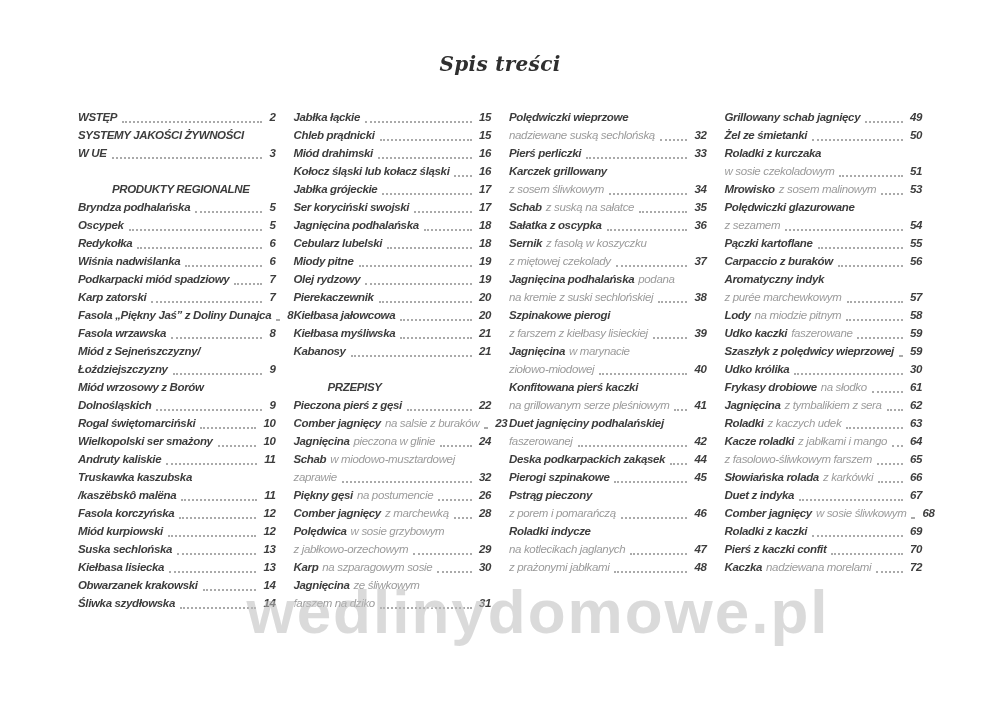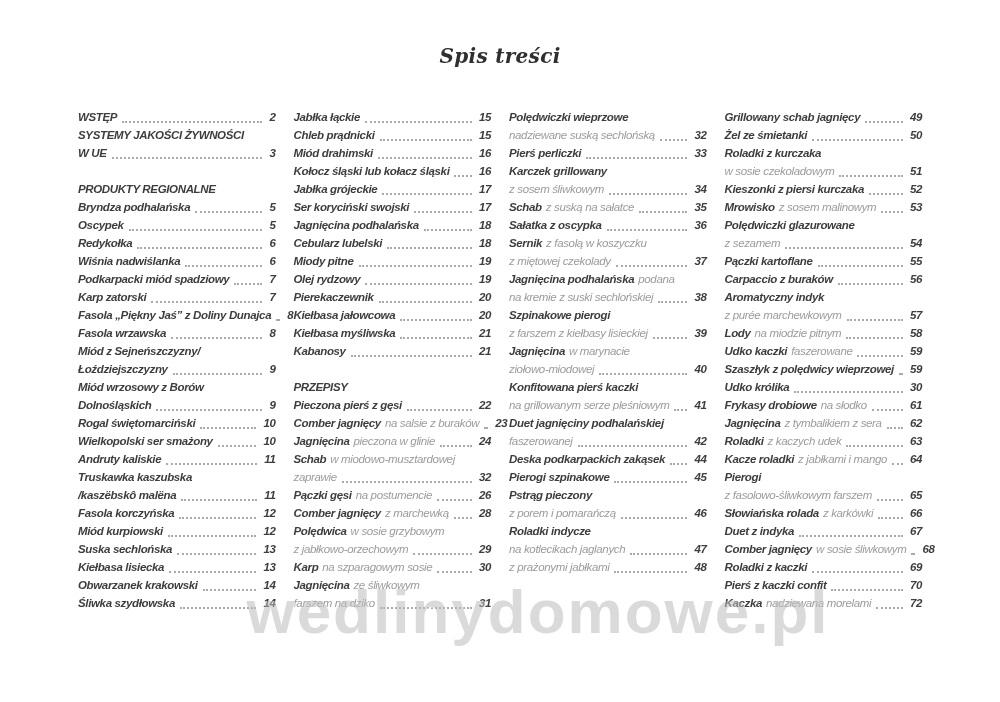--- a/index.html
+++ b/index.html
@@ -5,37 +5,37 @@
   html, body { margin: 0; padding: 0; }
   body {
     width: 1000px; height: 702px;
     position: relative;
     background: var(--bg, #ffffff);
     font-family: "Liberation Sans", sans-serif;
     overflow: hidden;
   }
   .page-title {
     position: absolute; top: 40px; left: 0; right: 0;
-    margin: 4px; text-align: center;
+    margin: 12px; text-align: center;
     font-family: "DejaVu Serif", serif;
     font-style: italic; font-weight: 700;
     font-size: 20px; color: #2f2f2f; letter-spacing: 0.3px;
   }
   .toc {
     position: absolute; top: 108px; left: 78px; right: 78px;
     display: flex; gap: 18px;
     font-style: italic;
   }
   .toc-col { flex: 1 1 0; min-width: 0; }
   .entry {
     font-size: 11.5px; line-height: 18px;
     letter-spacing: -0.35px;
     color: var(--light, #9b9b9b);
   }
-  .entry.gap { margin-top: 18px; }
+  .entry.gap { margin-top: 18px; margin-left: 34px; }
   .line {
     display: flex; align-items: flex-end;
     height: 18px; white-space: nowrap;
   }
   .line > * + * { margin-left: 4px; }
   .seg { flex: 0 0 auto; }
   .seg.b, .heading .seg { font-weight: 700; color: var(--dark, #3d3d3d); }
   .page-num { flex: 0 0 auto; font-weight: 700; color: var(--dark, #3d3d3d); }
   .leader {
     flex: 1 1 auto; min-width: 4px; height: 0;
@@ -365,21 +365,21 @@
           <span class="seg g">w miodowo-musztardowej</span>
         </div>
         <div class="line">
           <span class="seg g">zaprawie</span>
           <span class="leader"></span>
           <span class="page-num">32</span>
         </div>
       </div>
       <div class="entry">
         <div class="line">
-          <span class="seg b">Pączki gęsi</span>
+          <span class="seg b">Piękny gęsi</span>
           <span class="seg g">na postumencie</span>
           <span class="leader"></span>
           <span class="page-num">26</span>
         </div>
       </div>
       <div class="entry">
         <div class="line">
           <span class="seg b">Comber jagnięcy</span>
           <span class="seg g">z marchewką</span>
           <span class="leader"></span>
@@ -585,27 +585,20 @@
           <span class="seg b">Roladki z kurczaka</span>
         </div>
         <div class="line">
           <span class="seg g">w sosie czekoladowym</span>
           <span class="leader"></span>
           <span class="page-num">51</span>
         </div>
       </div>
       <div class="entry">
         <div class="line">
-          <span class="seg b">Kieszonki z piersi kurczaka</span>
-          <span class="leader"></span>
-          <span class="page-num">52</span>
-        </div>
-      </div>
-      <div class="entry">
-        <div class="line">
           <span class="seg b">Mrowisko</span>
           <span class="seg g">z sosem malinowym</span>
           <span class="leader"></span>
           <span class="page-num">53</span>
         </div>
       </div>
       <div class="entry">
         <div class="line">
           <span class="seg b">Polędwiczki glazurowane</span>
         </div>
@@ -695,23 +688,20 @@
       </div>
       <div class="entry">
         <div class="line">
           <span class="seg b">Kacze roladki</span>
           <span class="seg g">z jabłkami i mango</span>
           <span class="leader"></span>
           <span class="page-num">64</span>
         </div>
       </div>
       <div class="entry">
-        <div class="line">
-          <span class="seg b">Pierogi</span>
-        </div>
         <div class="line">
           <span class="seg g">z fasolowo-śliwkowym farszem</span>
           <span class="leader"></span>
           <span class="page-num">65</span>
         </div>
       </div>
       <div class="entry">
         <div class="line">
           <span class="seg b">Słowiańska rolada</span>
           <span class="seg g">z karkówki</span>

